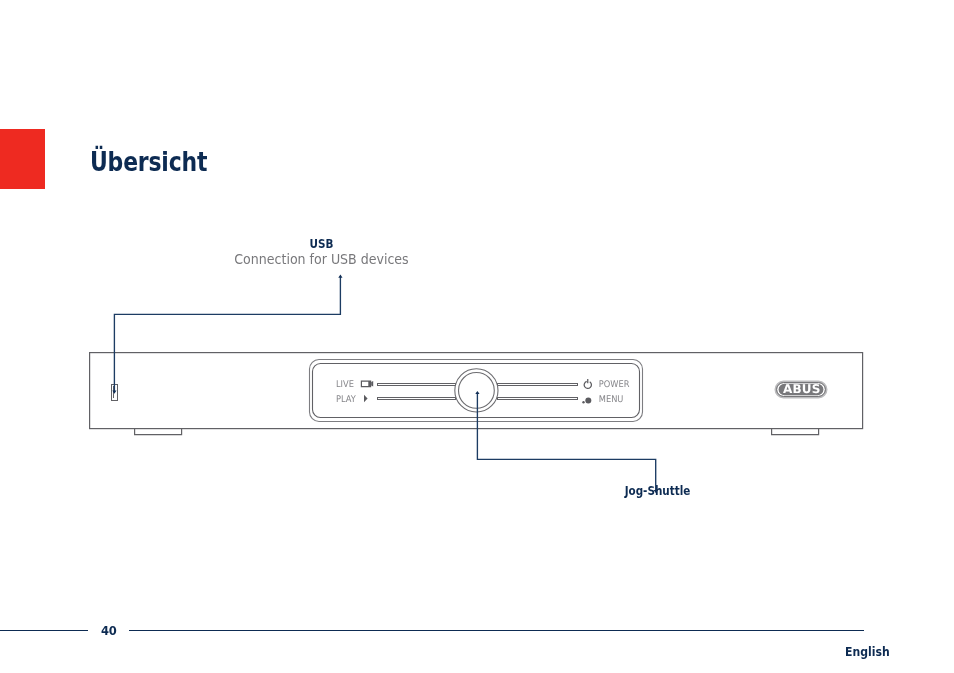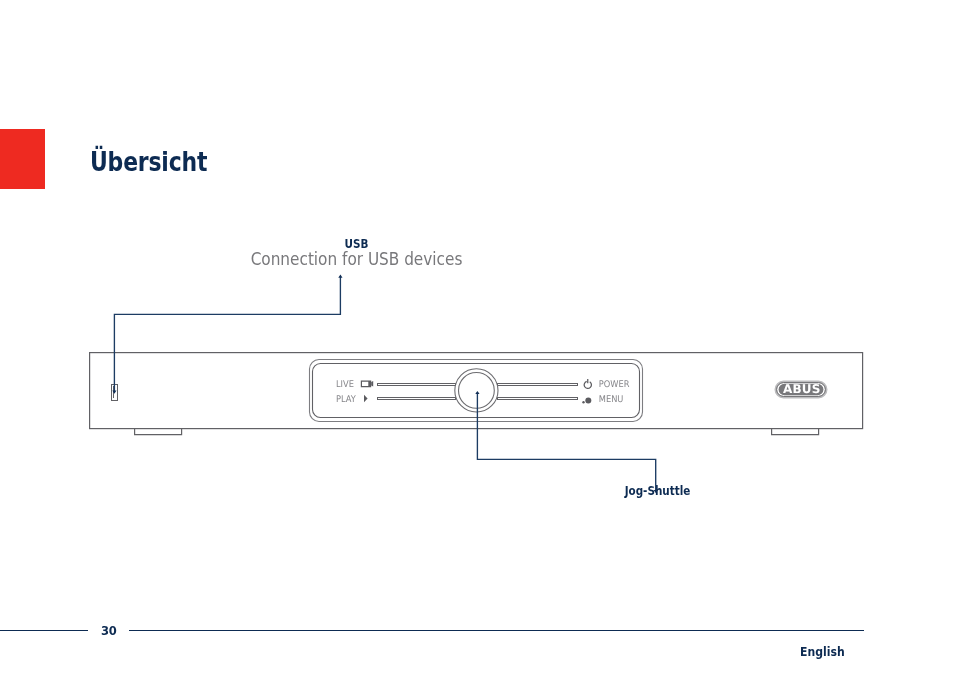--- a/index.html
+++ b/index.html
@@ -19,23 +19,23 @@
     position:absolute;left:90px;top:149px;
     font-family:"DejaVu Sans Condensed","DejaVu Sans",sans-serif;
     font-size:26.5px;font-weight:bold;color:#0d2b52;letter-spacing:-0.2px;
     line-height:26px;white-space:nowrap;
     transform:scaleX(0.92);transform-origin:left top;
   }
 
   
   .callout{position:absolute;text-align:center;}
   .callout .c-title{font-family:"DejaVu Sans Condensed","DejaVu Sans",sans-serif;font-size:13px;font-weight:bold;color:#0d2b52;line-height:14px;transform:scaleX(0.89);}
-  .callout .c-desc{font-family:"DejaVu Sans Condensed","DejaVu Sans",sans-serif;font-size:17px;color:#78787b;line-height:15.5px;margin-top:1px;}
+  .callout .c-desc{font-family:"DejaVu Sans Condensed","DejaVu Sans",sans-serif;font-size:14px;color:#78787b;line-height:15.5px;margin-top:1px;}
 
-  #callout-usb{left:208px;top:237px;width:297px;text-align:center;}
+  #callout-usb{left:173px;top:237px;width:297px;text-align:center;}
   #callout-jog{left:509px;top:484px;width:297px;}
 
   
   svg.overlay{position:absolute;left:0;top:0;width:954px;height:673px;overflow:visible;}
   svg text{-webkit-font-smoothing:antialiased;}
   .page{will-change:opacity;}
 
   
   .footer-rule{position:absolute;height:1px;background:#0d2b52;}
   .page-number{
@@ -126,17 +126,17 @@
     </g>
     <g fill="#122f57">
       <path d="M340.4 274.6 L342.5 277.8 L338.3 277.8 Z"></path>
       <path d="M114.4 393.7 L112.3 390.5 L116.5 390.5 Z"></path>
       <path d="M477.4 390.9 L479.5 394.1 L475.3 394.1 Z"></path>
       <path d="M655.7 492.9 L657.8 489.9 L653.6 489.9 Z"></path>
     </g>
   </svg>
 
   <div class="footer-rule" style="left:0;top:630px;width:88px;"></div>
-  <div class="page-number" style="left:101px;top:623px;">30</div>
+  <div class="page-number" style="left:101px;top:623px;">40</div>
   <div class="footer-rule" style="left:128.5px;top:630px;width:735px;"></div>
-  <div class="lang-label" style="left:800px;top:645px;">English</div>
+  <div class="lang-label" style="left:845px;top:645px;">English</div>
 
 </div>
 
 </body></html>

